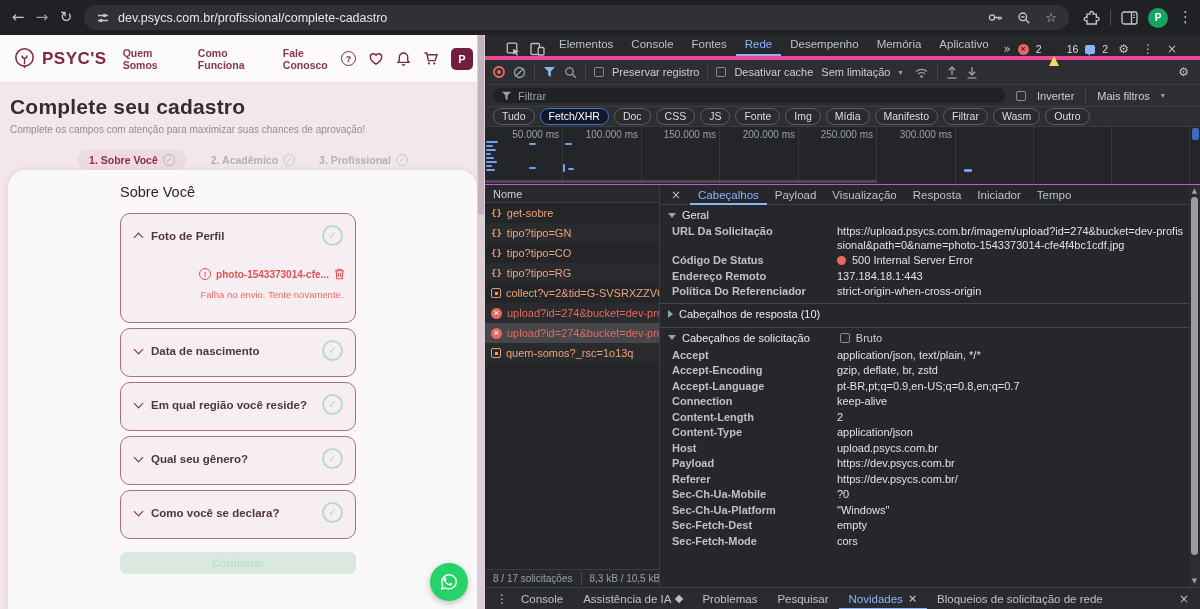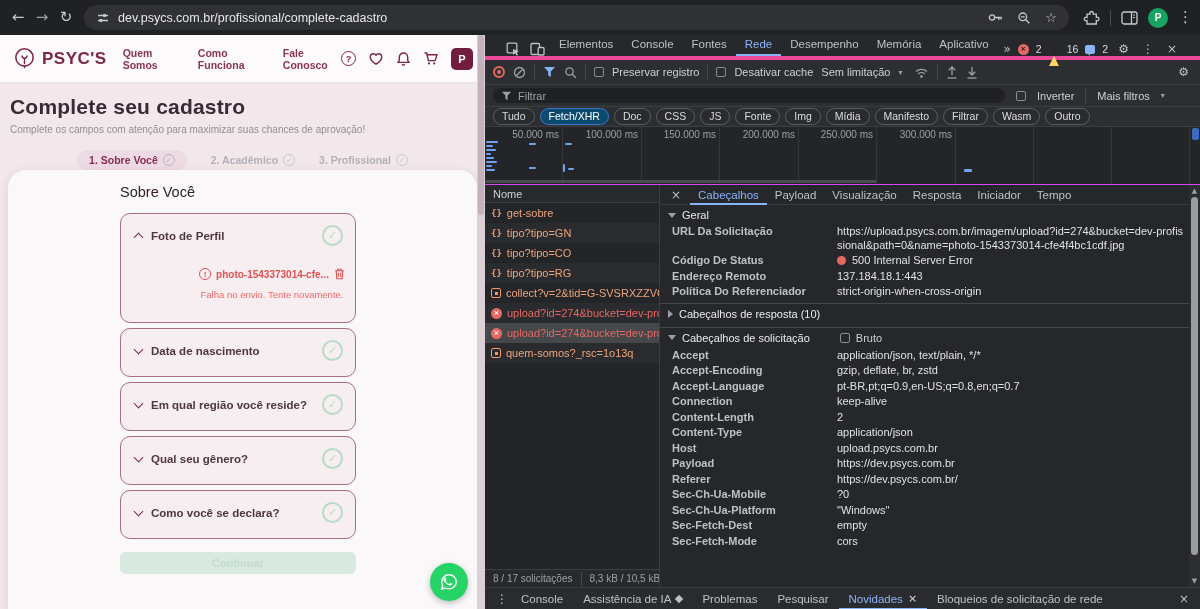--- a/index.html
+++ b/index.html
@@ -79,21 +79,21 @@
 .dt-netbar{height:25px;background:#2d2e31;border-bottom:1px solid #3c3d41;display:flex;align-items:center;gap:8px;padding:0 8px;font-size:11px;color:#cdd0d3}
 .rec{width:12px;height:12px;border:2px solid #e46962;border-radius:50%;position:relative;flex:none}
 .rec:after{content:"";position:absolute;left:2px;top:2px;width:4px;height:4px;border-radius:50%;background:#e46962}
 .cb{width:10px;height:10px;border:1px solid #8a8d91;border-radius:2px;flex:none;background:transparent}
 .vd{width:1px;height:14px;background:#47484c;flex:none}
 .caret{font-size:8px;color:#9aa0a6}
 .dt-filter{height:22px;background:#2d2e31;border-bottom:1px solid #3c3d41;display:flex;align-items:center;padding:0 8px;gap:11px;font-size:11px;color:#cdd0d3}
 .filter-input{width:512px;height:15px;background:#202124;border-radius:8px;display:flex;align-items:center;gap:6px;padding:0 8px;color:#9aa0a6;flex:none}
 .dt-chips{height:20px;background:#2d2e31;border-bottom:1px solid #3c3d41;display:flex;align-items:center;gap:5px;padding:0 8px}
 .chip{font-size:10.5px;line-height:13px;padding:1px 8px;border-radius:9px;border:1px solid #5b5e63;background:#2a2b2e;color:#dadce0;white-space:nowrap}
-.chip.active{background:#0c4a6e;border-color:#4176c9;color:#fff}
+.chip.active{background:#0f172a;border-color:#4176c9;color:#fff}
 .dt-timeline{height:58px;background:#242528;border-bottom:1px solid #d946ef;position:relative;font-size:10px;color:#9aa0a6;overflow:hidden}
 .gl{position:absolute;top:0;bottom:0;width:1px;background:#36373b}
 .tick{position:absolute;top:2px;width:70px;text-align:right}
 .wf{position:absolute;height:2px;background:#6fa0f2;border-radius:1px}
 .hscroll{position:absolute;left:0;bottom:1px;width:392px;height:3px;background:#4a4b4f;border-radius:2px}
 .tl-corner{position:absolute;right:1px;top:1px;width:7px;height:12px;background:#3e6bbf;border-radius:2px}
 .dt-main{display:flex;height:402px}
 .dt-list{width:175px;border-right:1px solid #3c3d41;position:relative;background:#242528;overflow:hidden}
 .lh{height:18px;border-bottom:1px solid #3c3d41;display:flex;align-items:center;padding:0 8px;font-size:11px;color:#cdd0d3;background:#28292c}
 .req{height:20px;display:flex;align-items:center;gap:5px;padding:0 6px;font-size:11px;color:#eda47a;white-space:nowrap;overflow:hidden}

